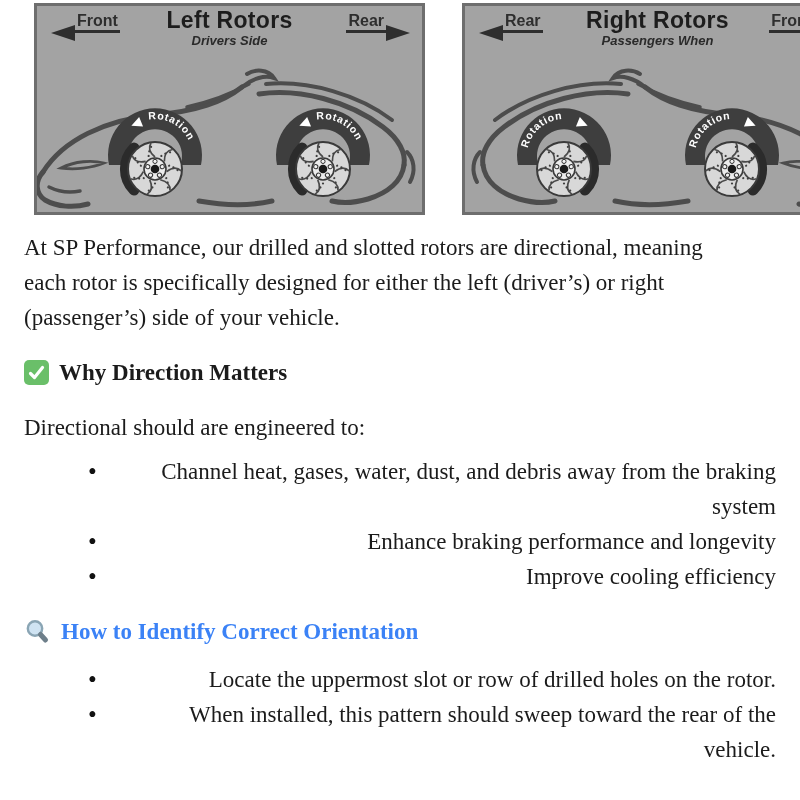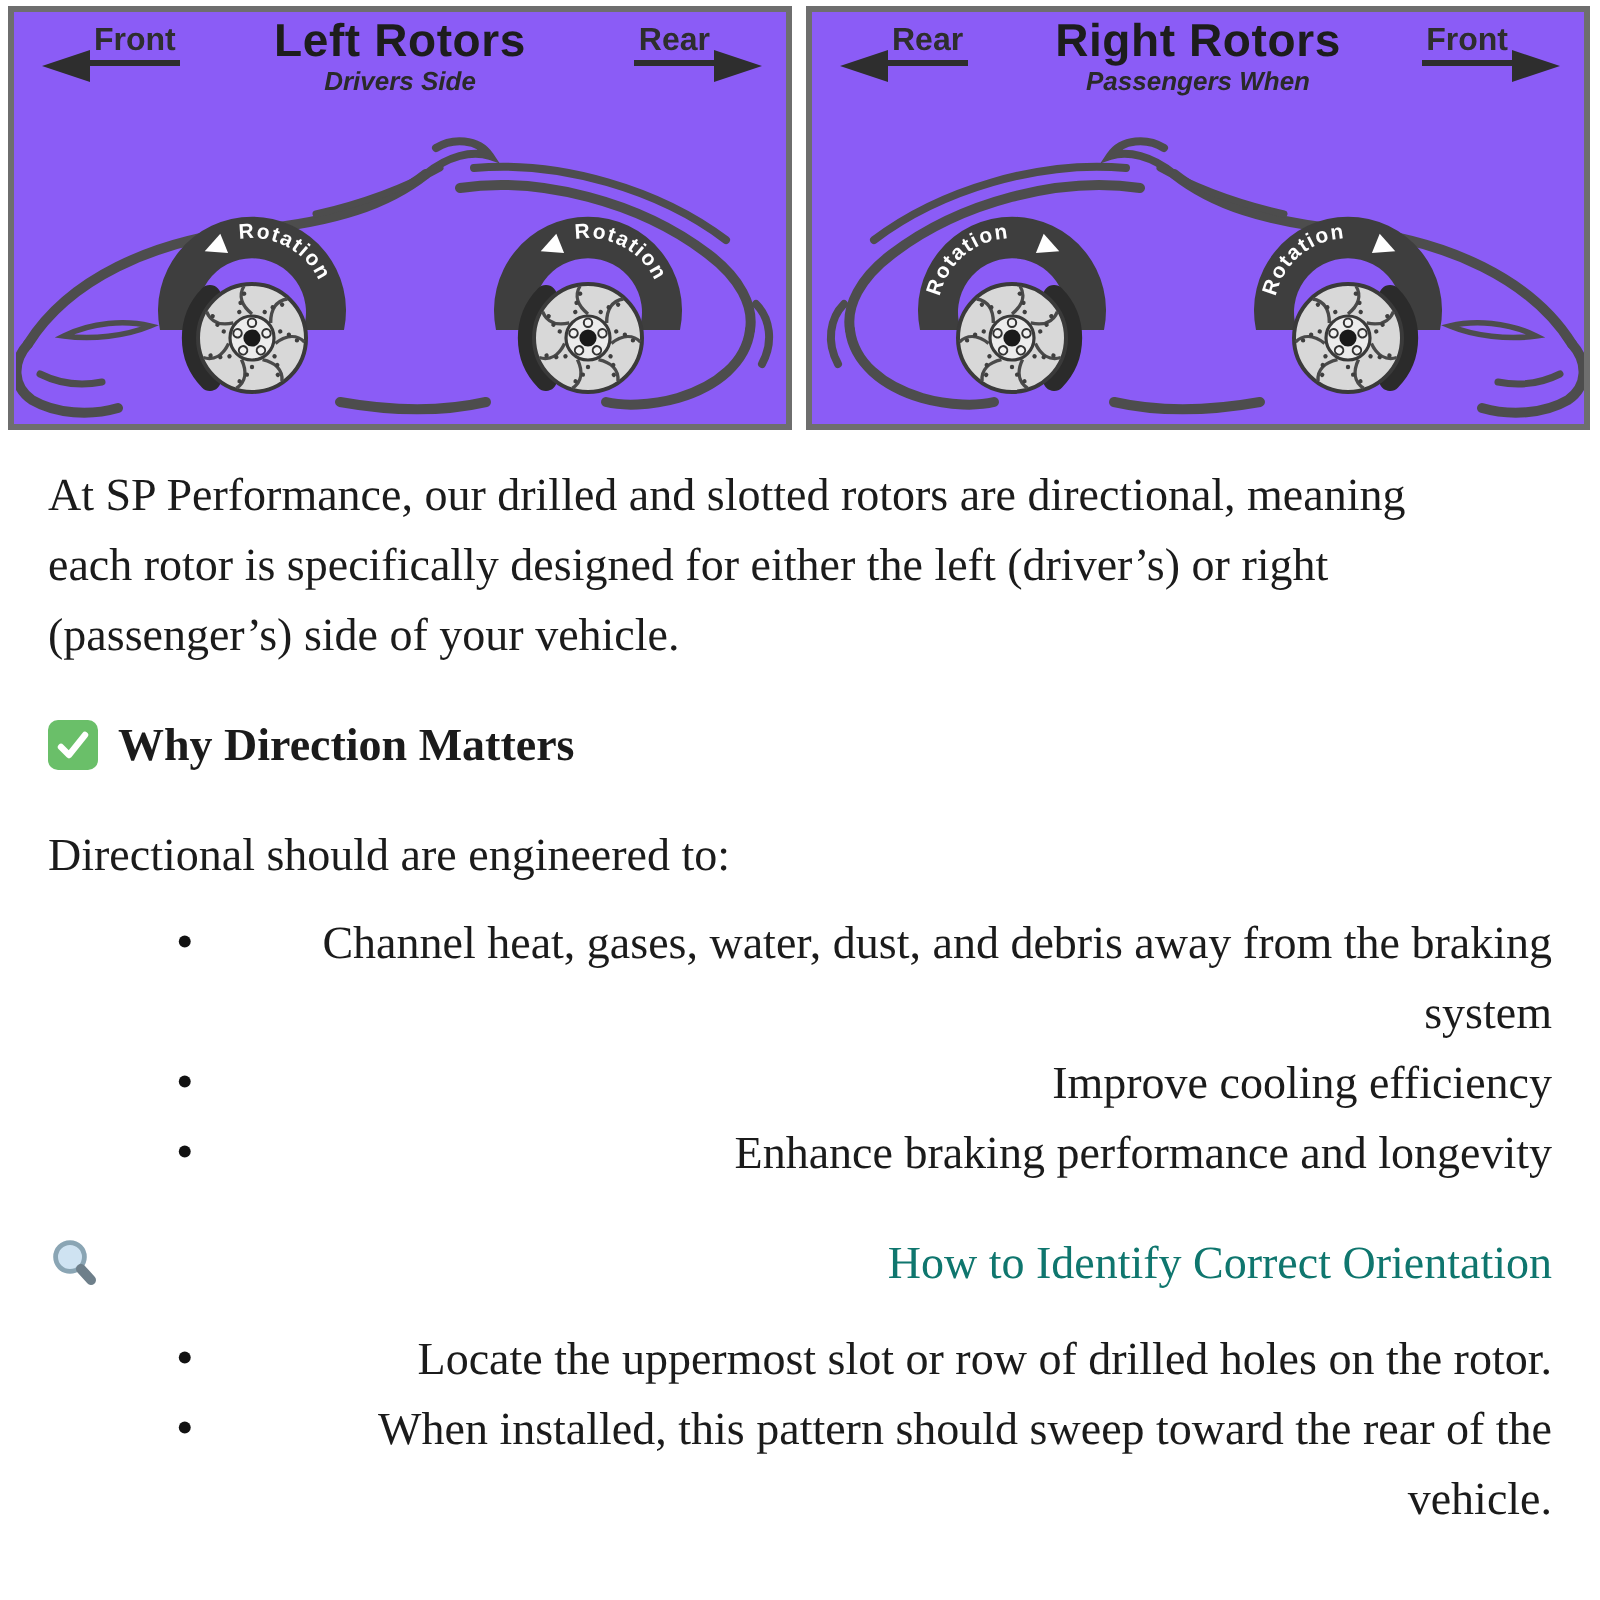--- a/index.html
+++ b/index.html
@@ -1,22 +1,22 @@
 <!DOCTYPE html>
 <html><head>
 <meta charset="utf-8">
 <style>
   html,body{margin:0;padding:0;background:#fff;}
   .page{width:800px;height:800px;background:#fff;overflow:hidden;position:relative;
         font-family:"Liberation Serif",serif;color:#1b1b1b;}
 
   
   .diagram{display:flex;gap:7px;padding:3px 4px 0 4px;}
-  .panel{width:392px;height:212px;border:3px solid #6e6e6e;background:#8b5cf6;
-         position:relative;box-sizing:border-box;}
+  .panel{width:392px;height:212px;border:3px solid #6e6e6e;background:#a3a3a3;
+         position:relative;box-sizing:border-box;margin-left:30px;}
   .p-head{position:relative;height:38px;}
   .p-title-box{position:absolute;left:0;right:0;top:3px;text-align:center;
                font-family:"Liberation Sans",sans-serif;}
   .p-title{font-size:23px;font-weight:bold;color:#1d1d1d;line-height:23px;letter-spacing:.3px;}
   .p-sub{font-size:13px;font-weight:bold;font-style:italic;color:#2a2a2a;margin-top:1px;}
   .dir{position:absolute;top:7px;display:flex;align-items:flex-end;
        font-family:"Liberation Sans",sans-serif;}
   .dir.left{left:14px;}
   .dir.right{right:12px;}
   .dir-txt{font-size:16px;font-weight:bold;color:#2e2e2e;
@@ -26,21 +26,21 @@
   .tri-r{border-left:24px solid #2e2e2e;margin-bottom:-8px;}
   .car-svg{display:block;margin:0 auto;}
   .rot-txt{font-family:"Liberation Sans",sans-serif;font-size:10.5px;font-weight:bold;
            fill:#fff;letter-spacing:.8px;}
 
   
   .content{padding:0 24px;font-size:23px;line-height:35px;}
   .intro{margin:15px 0 0;max-width:715px;}
   .h-row{display:flex;align-items:center;gap:10px;margin:20px 0 0;}
   .h-bold{font-weight:bold;}
-  .h-norm{font-weight:normal;color:#0f766e;justify-content:space-between;}
+  .h-norm{font-weight:bold;color:#3b82f6;}
   .icon{flex:0 0 auto;display:inline-flex;}
   .lead{margin:20px 0 0;}
   ul.blist{margin:9px 0 0;padding:0 0 0 64px;list-style:none;text-align:right;}
   ul.blist li{position:relative;padding-left:26px;max-width:676px;}
   ul.blist li::before{content:"\2022";position:absolute;left:0;top:0;font-size:25px;color:#111;}
   ul.second{margin-top:13px;}
 </style>
 </head>
 <body>
 
@@ -204,22 +204,22 @@
           <path d="M6.5 13.5 L10.5 17.5 L18.5 7.5" stroke="#fff" stroke-width="3.2" fill="none" stroke-linecap="round" stroke-linejoin="round"></path>
         </svg>
       </span>
       <span>Why Direction Matters</span>
     </div>
 
     <p class="lead">Directional should are engineered to:</p>
 
     <ul class="blist">
       <li>Channel heat, gases, water, dust, and debris away from the braking system</li>
+      <li>Enhance braking performance and longevity</li>
       <li>Improve cooling efficiency</li>
-      <li>Enhance braking performance and longevity</li>
     </ul>
 
     <div class="h-row h-norm">
       <span class="icon">
         <svg width="27" height="27" viewBox="0 0 27 27">
           <circle cx="11" cy="10.5" r="7.2" fill="#cfe3f2" stroke="#8aa5b4" stroke-width="2.4"></circle>
           <path d="M16.5 16.5 L21.5 22" stroke="#6e7f8a" stroke-width="5" stroke-linecap="round"></path>
         </svg>
       </span>
       <span>How to Identify Correct Orientation</span>

